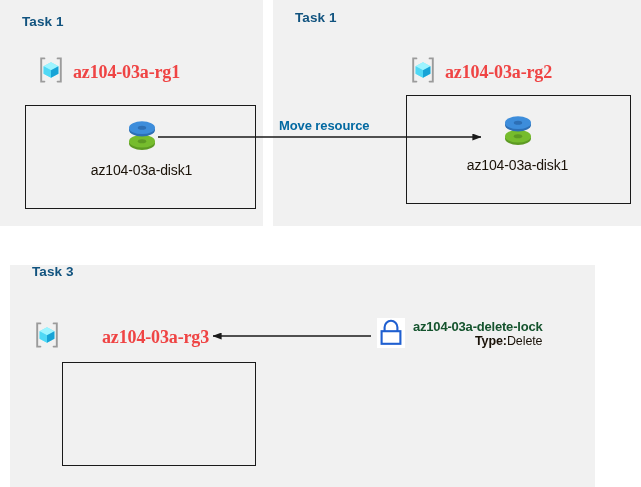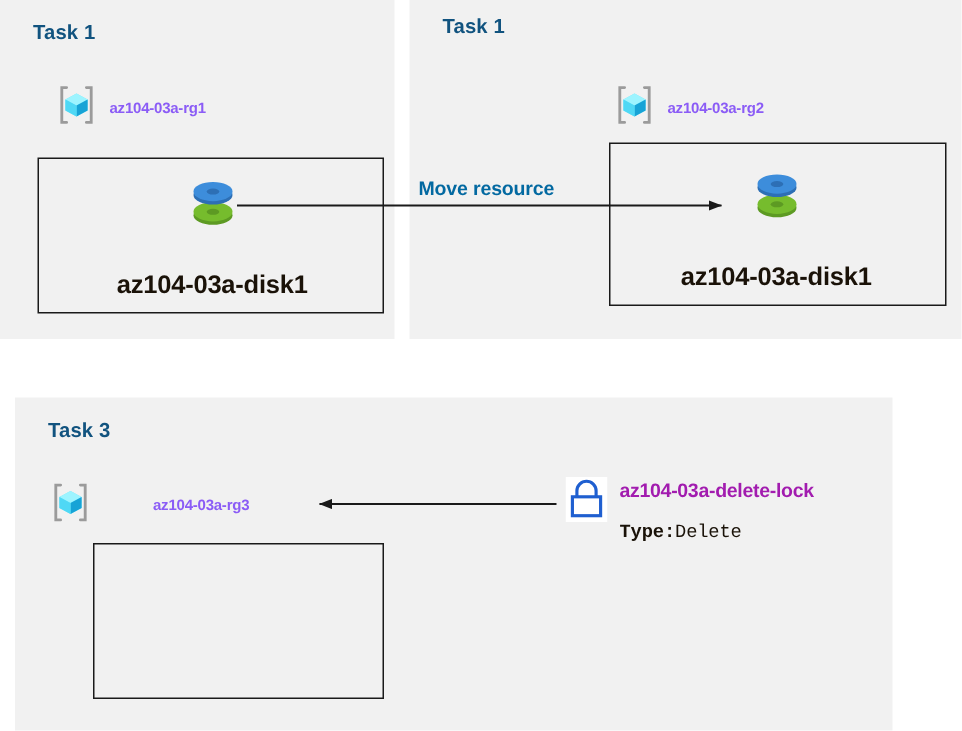--- a/index.html
+++ b/index.html
@@ -13,20 +13,21 @@
     height: 487px;
     position: relative;
     font-family: "Liberation Sans", sans-serif;
     overflow: hidden;
   }
   .canvas {
     position: absolute;
     inset: 0;
     width: 641px;
     height: 487px;
+    text-align: right;
   }
 
   
   .panel {
     position: absolute;
     background: #f1f1f1;
   }
   #panel-task1 { left: 0px;   top: 0px;   width: 263px; height: 226px; }
   #panel-task2 { left: 273px; top: 0px;   width: 368px; height: 226px; }
   #panel-task3 { left: 10px;  top: 265px; width: 585px; height: 222px; }
@@ -34,21 +35,21 @@
   .panel-title {
     position: absolute;
     font-size: 13.5px;
     font-weight: bold;
     color: #11537f;
     letter-spacing: 0.1px;
     white-space: nowrap;
   }
   #title-task1 { left: 22px;  top: 14px; }
   #title-task2 { left: 295px; top: 10px; }
-  #title-task3 { left: 32px;  top: 279px; }
+  #title-task3 { left: 32px;  top: 264px; }
 
   
   .rg-box {
     position: absolute;
     background: #f1f1f1;
     border: 1px solid #1a1a1a;
     box-sizing: border-box;
   }
   #box-rg1 { left: 25px;  top: 105px; width: 231px; height: 104px; }
   #box-rg2 { left: 406px; top: 95px;  width: 225px; height: 109px; }
@@ -60,73 +61,73 @@
     display: flex;
     align-items: center;
     gap: 7px;
     white-space: nowrap;
   }
   #rghead-1 { left: 36px;  top: 55px; }
   #rghead-2 { left: 408px; top: 55px; }
   #rghead-3 { left: 32px;  top: 320px; gap: 40px; }
 
   .rg-label {
-    font-size: 10px;
-    font-weight: bold;
-    color: #8b5cf6;
+    font-size: 18px;
+    font-weight: bold;
+    color: #ef4444;
     letter-spacing: -0.15px;
+    font-family: Liberation Serif, serif;
   }
 
   
   .disk-group {
     position: absolute;
     display: flex;
     flex-direction: column;
     align-items: center;
     white-space: nowrap;
   }
   #disk-group-1 { left: 79px;  top: 113px; width: 125px; }
   #disk-group-2 { left: 455px; top: 108px; width: 125px; }
   #disk-group-3 { left: 97px;  top: 372px; width: 125px; }
 
   .disk-label {
-    font-size: 17px;
-    font-weight: bold;
+    font-size: 14px;
+    font-weight: normal;
     color: #1a1208;
     letter-spacing: -0.15px;
-    margin-top: 20px;
+    margin-top: 3px;
   }
 
   
   #lock-group {
     position: absolute;
     left: 377px;
     top: 318px;
     display: flex;
     align-items: flex-start;
     gap: 8px;
     white-space: nowrap;
   }
   #lock-text-col {
     display: flex;
     flex-direction: column;
     padding-top: 1px;
   }
   .lock-name {
     font-size: 13px;
     font-weight: bold;
-    color: #a21caf;
+    color: #14532d;
     letter-spacing: -0.2px;
   }
   .lock-type-line {
     font-size: 12.5px;
     color: #1a1208;
-    margin-top: 14px;
+    margin-top: 0;
     letter-spacing: -0.1px;
-    font-family: Liberation Mono, monospace;
   }
   .lock-type-key { font-weight: bold; }
   .lock-type-val { font-weight: normal; }
 
   
   #arrow-layer {
     position: absolute;
     left: 0;
     top: 0;
     width: 641px;

